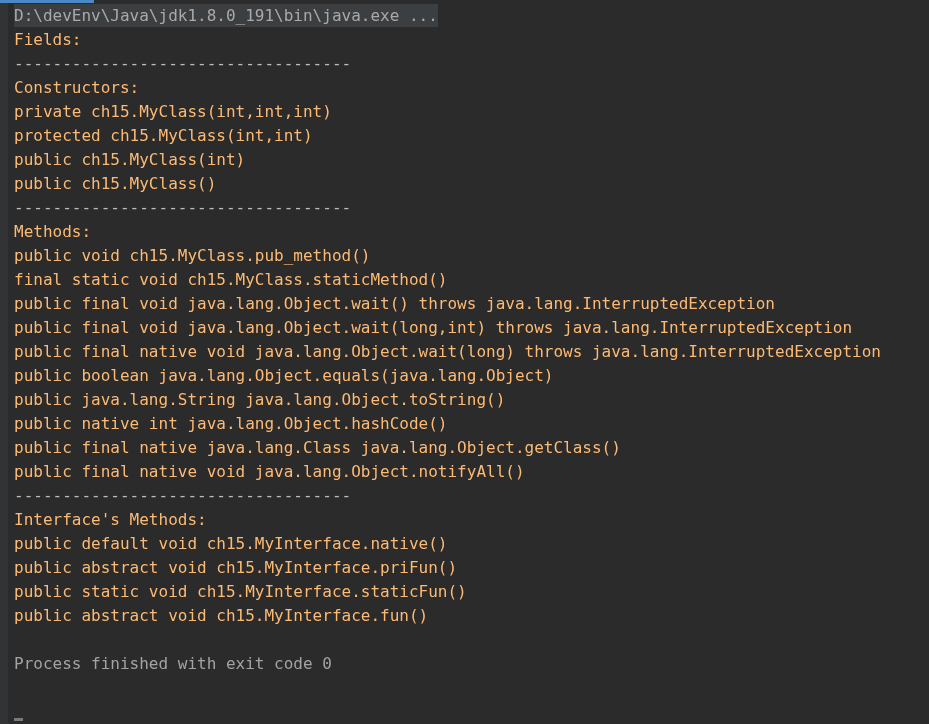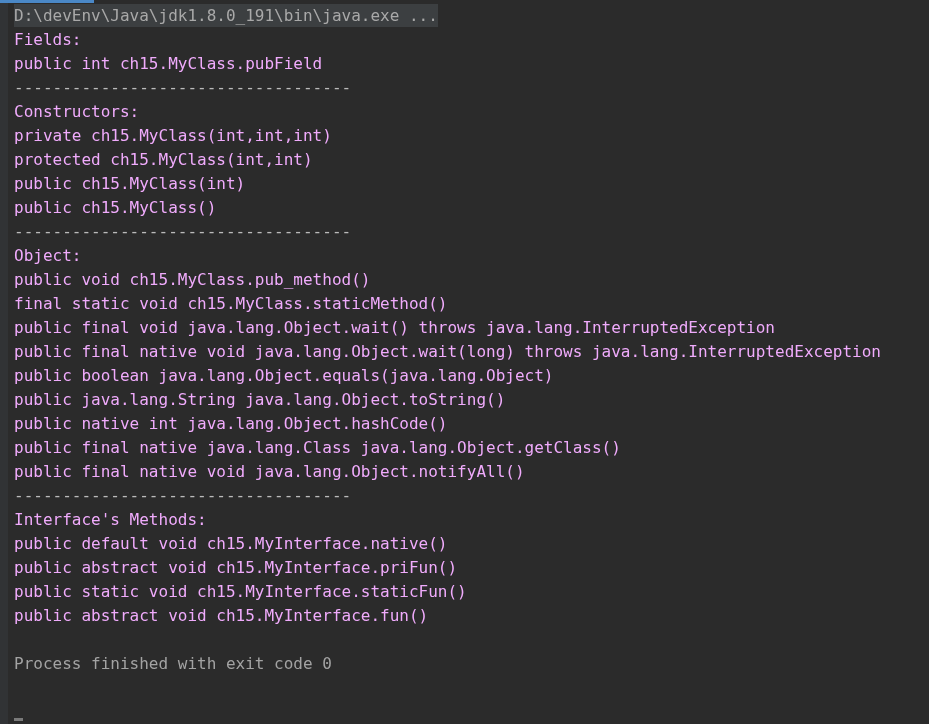--- a/index.html
+++ b/index.html
@@ -52,21 +52,21 @@
     width: 929px;
     padding-top: 4px;
     z-index: 2;
   }
 
   .line {
     height: 24px;
     line-height: 24px;
     font-size: 16px;
     letter-spacing: 0;
-    color: #f0abfc;
+    color: #fdba74;
     white-space: pre;
     padding-left: 14px;
     box-sizing: border-box;
   }
 
   .line.cmd {
     color: #a9a9a9;
   }
   .line.cmd .cmd-text {
     background: #3c3f41;
@@ -103,32 +103,32 @@
 <body>
 
 <div id="console-window">
 
   <div id="tab-indicator"></div>
   <div id="left-gutter"></div>
 
   <div id="console-output">
       <div class="line cmd"><span class="cmd-text">D:\devEnv\Java\jdk1.8.0_191\bin\java.exe ...</span></div>
       <div class="line text">Fields:</div>
-      <div class="line text">public int ch15.MyClass.pubField</div>
       <div class="line sep">-----------------------------------</div>
       <div class="line text">Constructors:</div>
       <div class="line text">private ch15.MyClass(int,int,int)</div>
       <div class="line text">protected ch15.MyClass(int,int)</div>
       <div class="line text">public ch15.MyClass(int)</div>
       <div class="line text">public ch15.MyClass()</div>
       <div class="line sep">-----------------------------------</div>
-      <div class="line text">Object:</div>
+      <div class="line text">Methods:</div>
       <div class="line text">public void ch15.MyClass.pub_method()</div>
       <div class="line text">final static void ch15.MyClass.staticMethod()</div>
       <div class="line text">public final void java.lang.Object.wait() throws java.lang.InterruptedException</div>
+      <div class="line text">public final void java.lang.Object.wait(long,int) throws java.lang.InterruptedException</div>
       <div class="line text">public final native void java.lang.Object.wait(long) throws java.lang.InterruptedException</div>
       <div class="line text">public boolean java.lang.Object.equals(java.lang.Object)</div>
       <div class="line text">public java.lang.String java.lang.Object.toString()</div>
       <div class="line text">public native int java.lang.Object.hashCode()</div>
       <div class="line text">public final native java.lang.Class java.lang.Object.getClass()</div>
       <div class="line text">public final native void java.lang.Object.notifyAll()</div>
       <div class="line sep">-----------------------------------</div>
       <div class="line text">Interface's Methods:</div>
       <div class="line text">public default void ch15.MyInterface.native()</div>
       <div class="line text">public abstract void ch15.MyInterface.priFun()</div>

